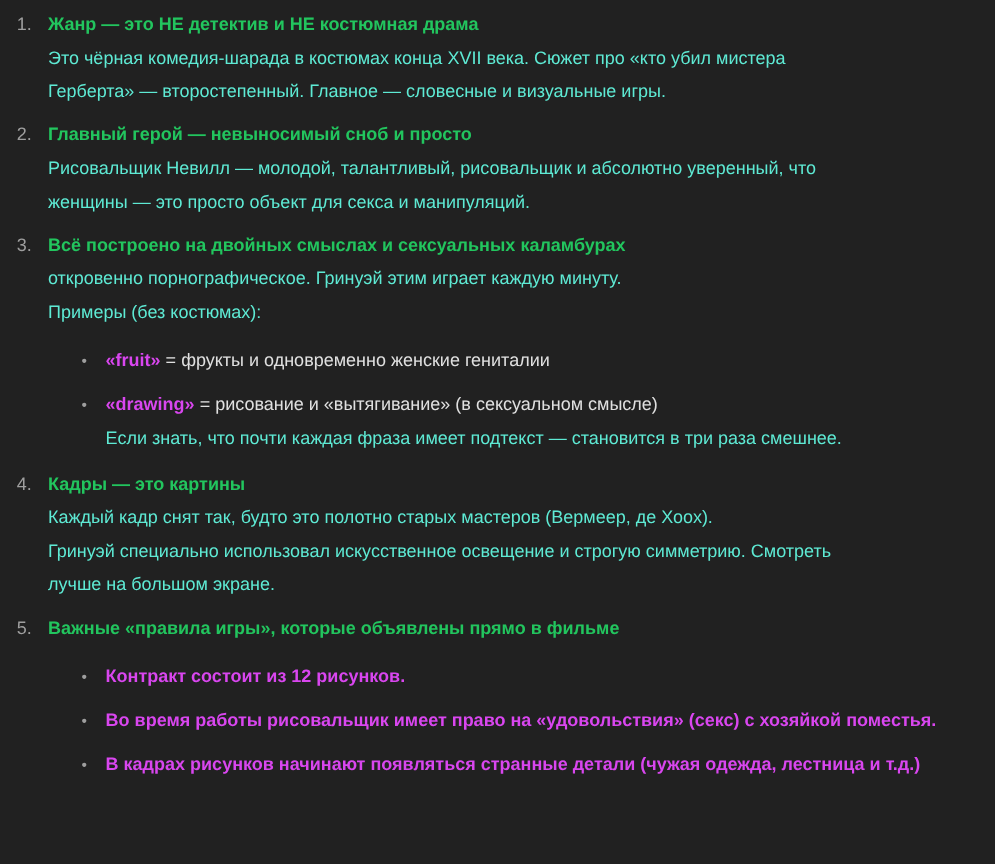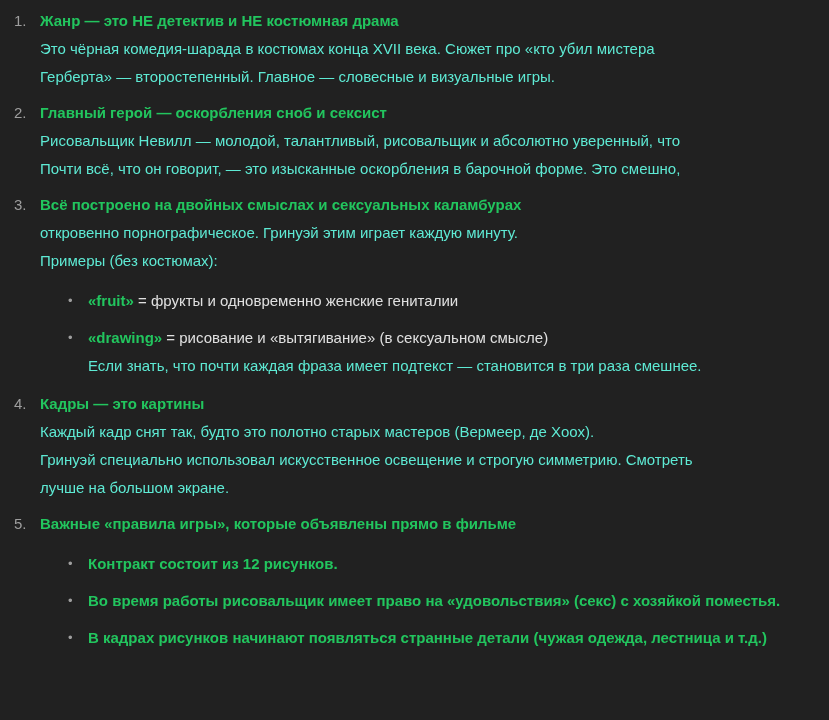--- a/index.html
+++ b/index.html
@@ -56,43 +56,43 @@
     margin-left: 28px;
     width: 20px;
     color: #9e9e9e;
     font-size: 13px;
   }
   .bullet-text {
     flex: 1;
   }
   .bold {
     font-weight: bold;
-    color: #22c55e;
+    color: #d946ef;
   }
 </style>
 </head>
 <body>
 
 <div class="doc">
 
   <div class="item">
     <span class="num">1.</span>
     <div class="content">
       <div class="title">Жанр — это НЕ детектив и НЕ костюмная драма</div>
       <div class="line">Это чёрная комедия-шарада в костюмах конца XVII века. Сюжет про «кто убил мистера</div>
       <div class="line">Герберта» — второстепенный. Главное — словесные и визуальные игры.</div>
     </div>
   </div>
 
   <div class="item">
     <span class="num">2.</span>
     <div class="content">
-      <div class="title">Главный герой — оскорбления сноб и сексист</div>
+      <div class="title">Главный герой — невыносимый сноб и просто</div>
       <div class="line">Рисовальщик Невилл — молодой, талантливый, рисовальщик и абсолютно уверенный, что</div>
-      <div class="line">Почти всё, что он говорит, — это изысканные оскорбления в барочной форме. Это смешно,</div>
+      <div class="line">женщины — это просто объект для секса и манипуляций.</div>
     </div>
   </div>
 
   <div class="item">
     <span class="num">3.</span>
     <div class="content">
       <div class="title">Всё построено на двойных смыслах и сексуальных каламбурах</div>
       <div class="line">откровенно порнографическое. Гринуэй этим играет каждую минуту.</div>
       <div class="line">Примеры (без костюмах):</div>
       <div class="bullets">

